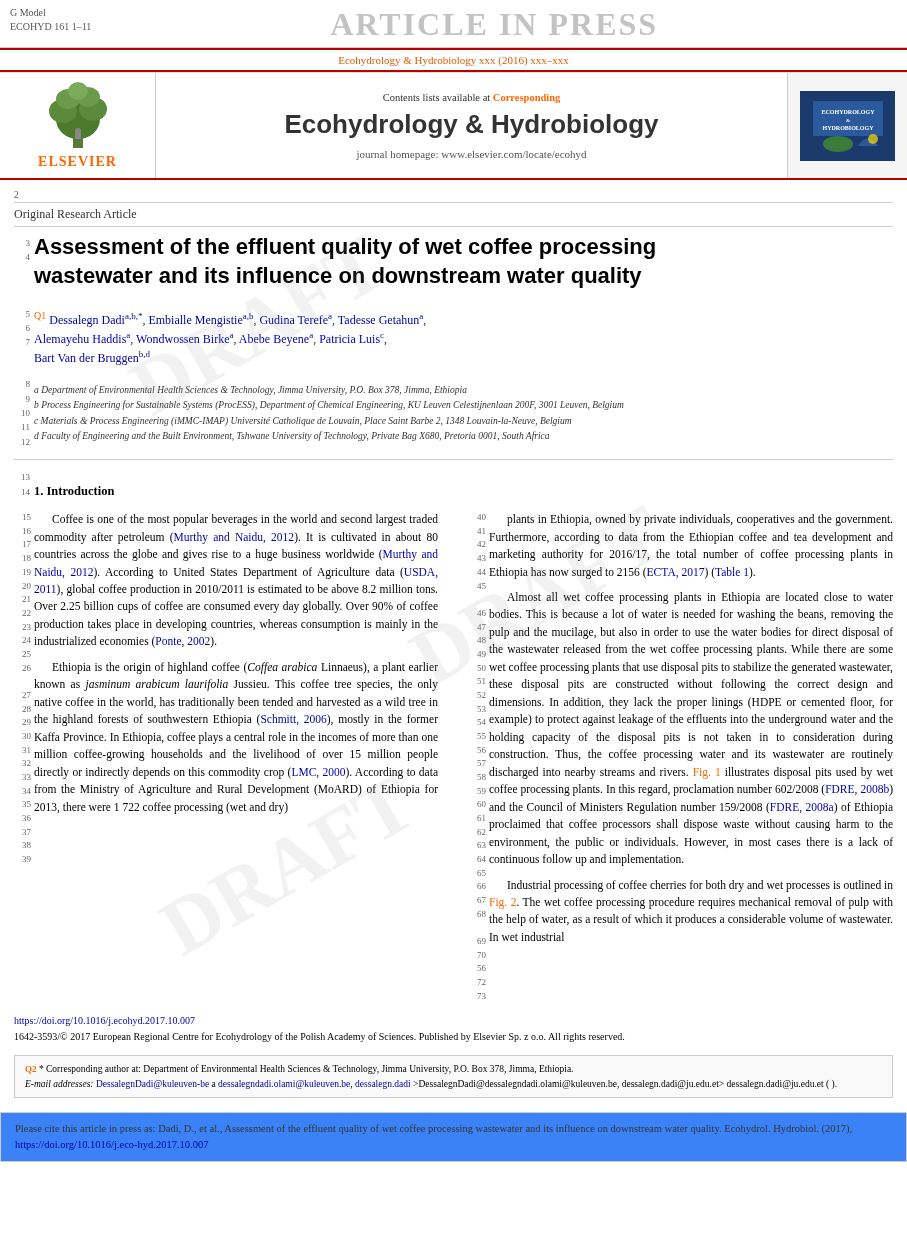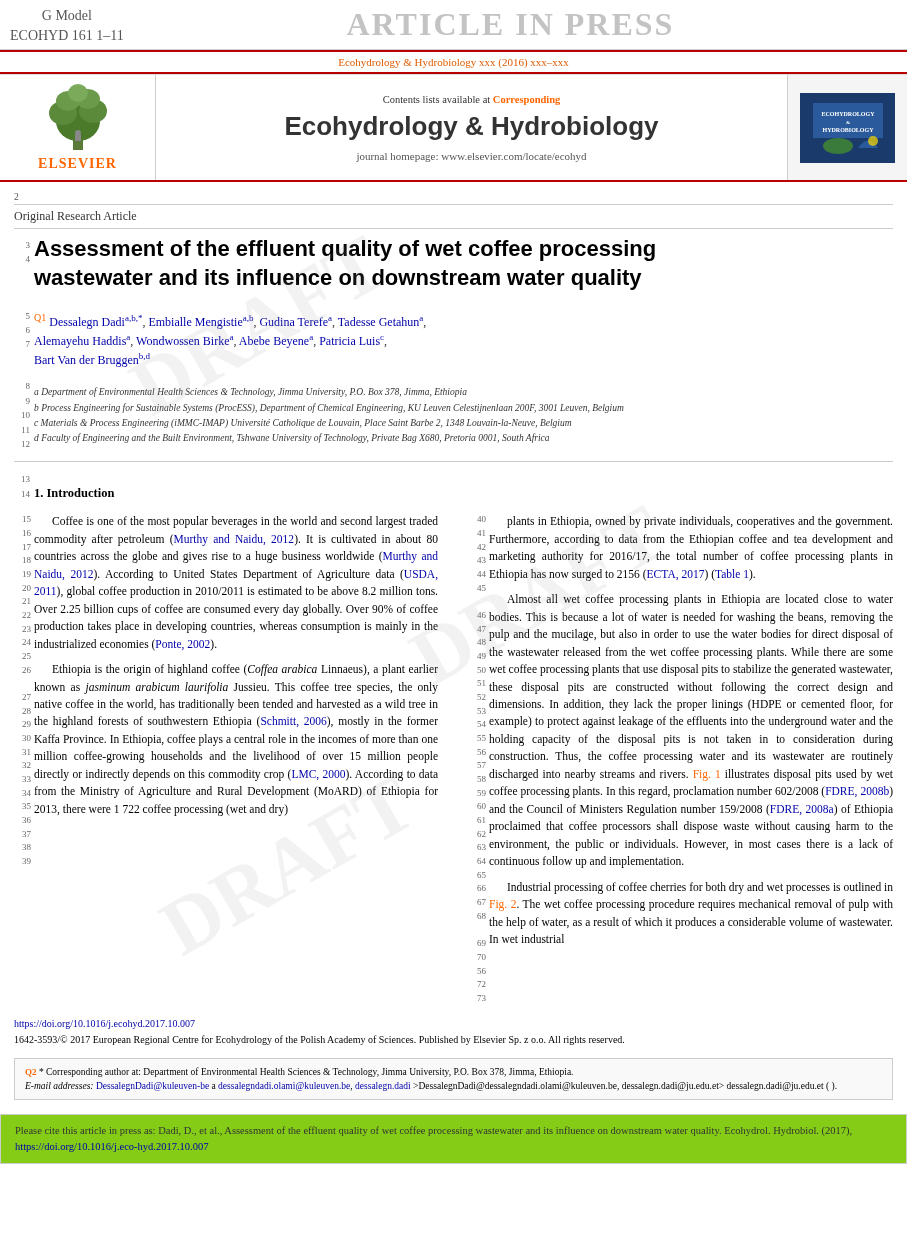--- a/index.html
+++ b/index.html
@@ -15,24 +15,23 @@
     
     .top-banner {
       background: #fff;
       padding: 6px 10px 4px 10px;
       display: flex;
       justify-content: space-between;
       align-items: flex-start;
       border-bottom: 1px solid #ccc;
     }
     .top-banner-left {
-      font-size: 14px;
+      font-size: 10px;
       color: #555;
       line-height: 1.4;
-      text-align: center;
     }
     .article-in-press {
       text-align: center;
       flex: 1;
     }
     .article-in-press-text {
       font-size: 32px;
       font-weight: bold;
       color: #888;
       letter-spacing: 2px;
@@ -284,21 +283,21 @@
       line-height: 1.5;
     }
     .q-badge {
       color: #f60;
       font-weight: bold;
       font-size: 9px;
     }
 
     
     .citation-box {
-      background: #84cc16;
+      background: #3b82f6;
       border: 1px solid #ccc;
       padding: 8px 14px;
       font-size: 10.5px;
       margin-top: 8px;
       line-height: 1.5;
       color: #333;
     }
 
     
     .watermark {

